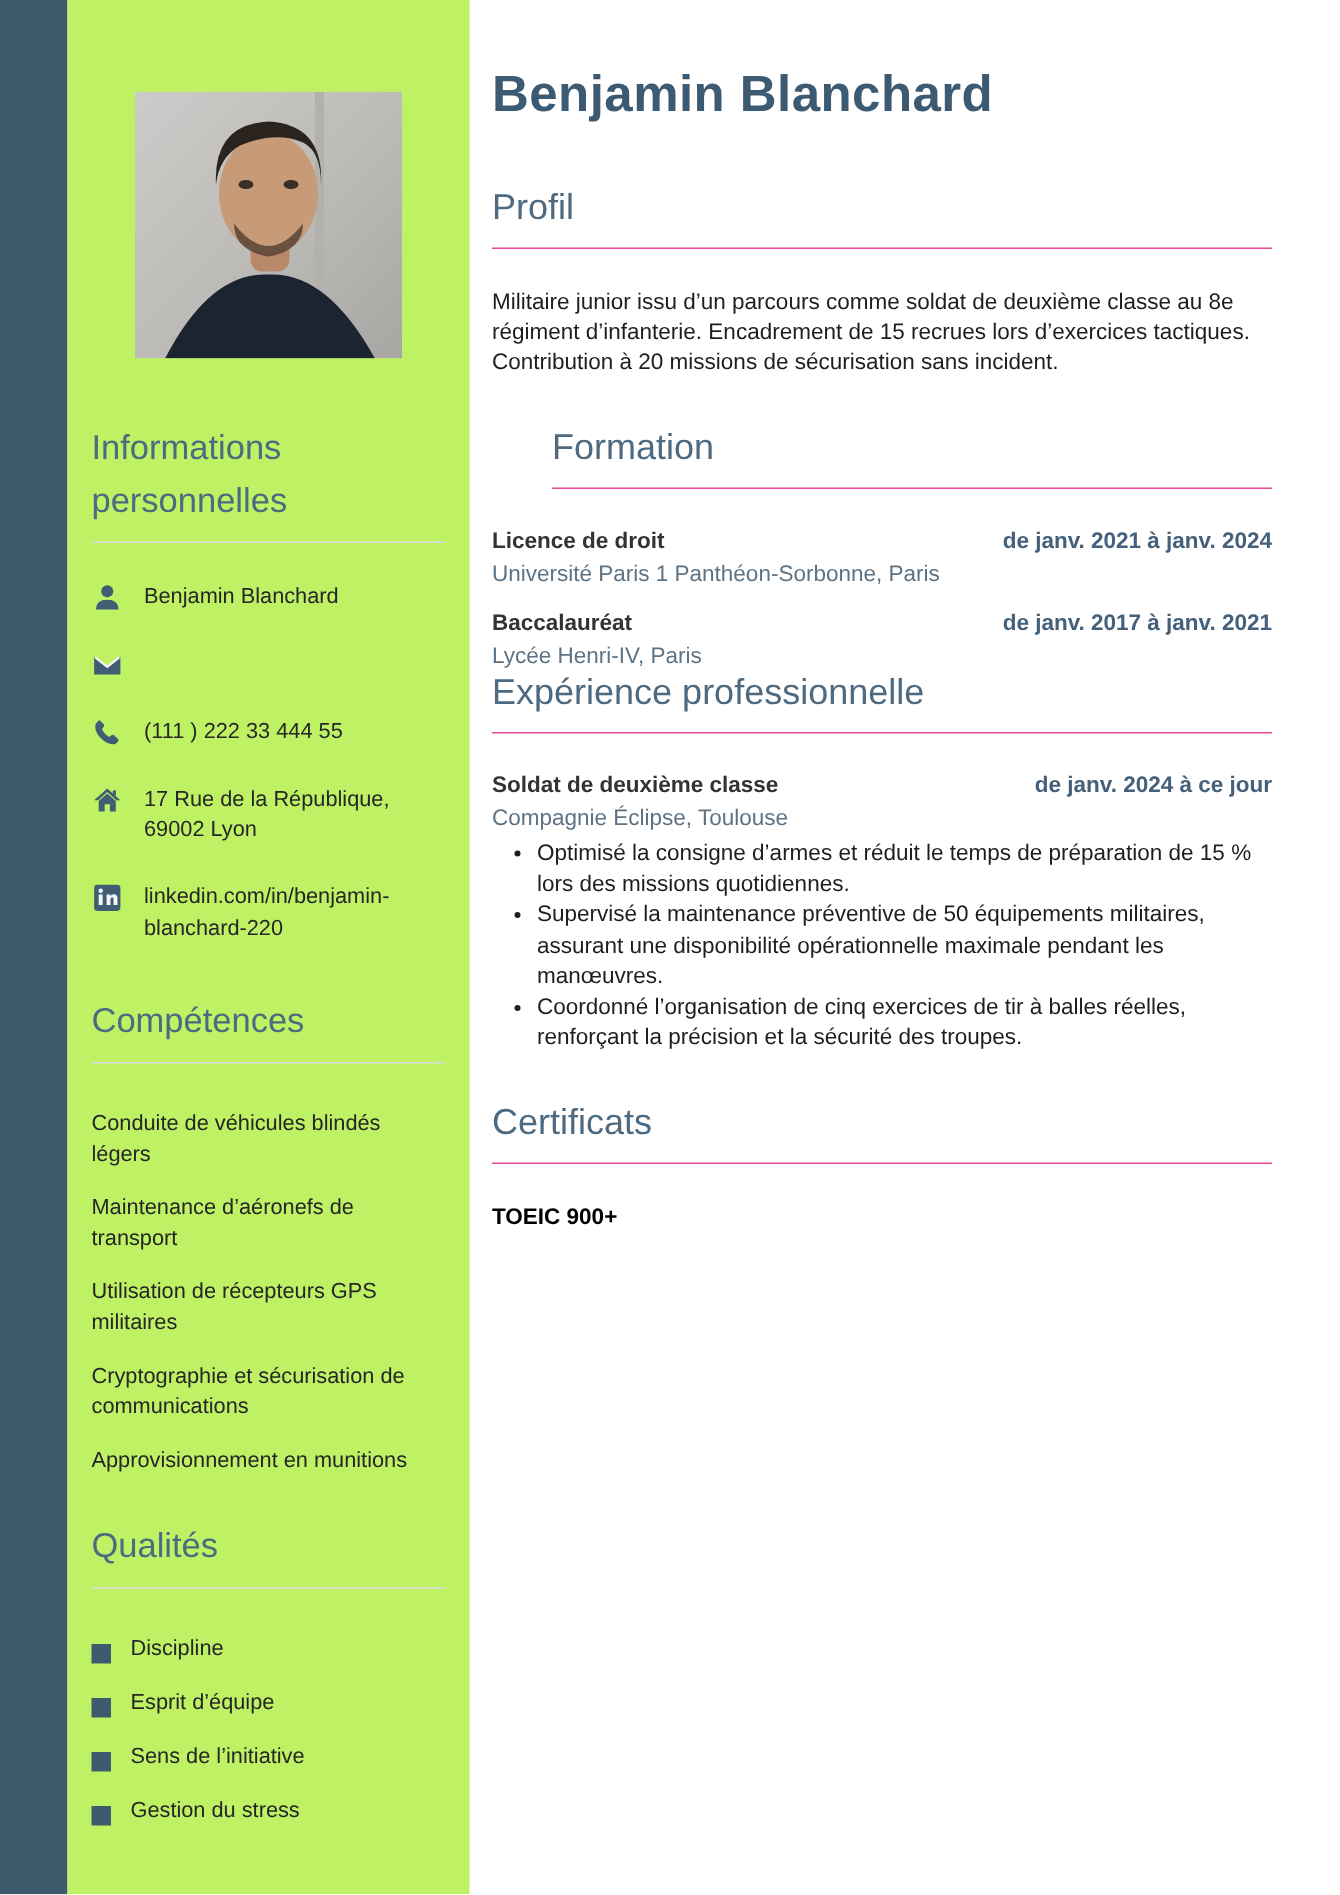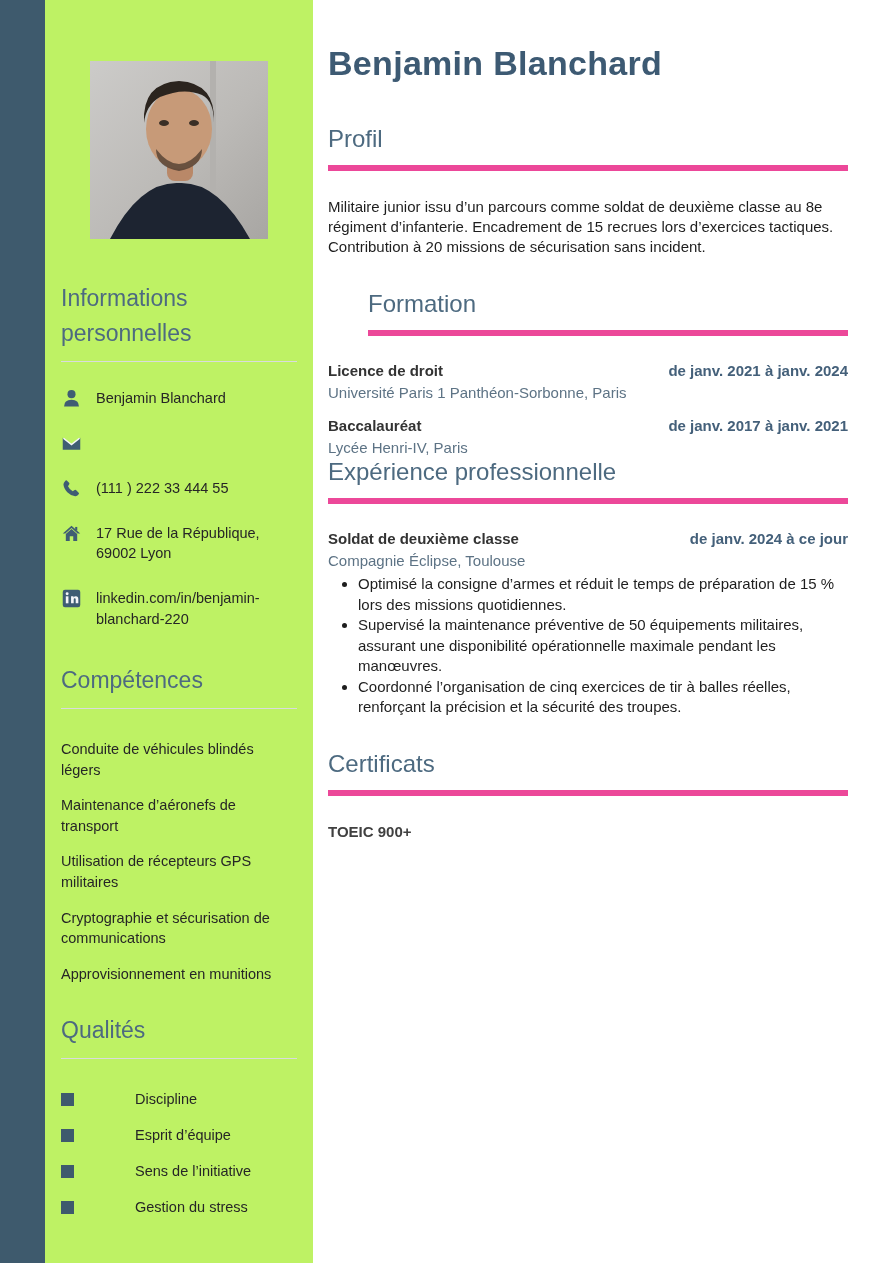--- a/index.html
+++ b/index.html
@@ -21,48 +21,48 @@
 
   .info-list { margin-top:26px; }
   .info-row { display:flex; align-items:flex-start; margin-bottom:24px; }
   .info-icon { width:21px; height:21px; flex:0 0 21px; margin-right:14px; margin-top:0; }
   .info-text { font-size:14.5px; color:#262626; line-height:1.42; overflow-wrap:anywhere; }
 
   .skill-list { margin-top:30px; }
   .skill-item { font-size:14.5px; color:#262626; line-height:1.42; margin-bottom:15px; }
 
   .qual-list { margin-top:31px; }
-  .qual-item { display:flex; align-items:center; margin-bottom:17px;gap:48px; }
+  .qual-item { display:flex; align-items:flex-end; margin-bottom:17px; }
   .qual-bullet { width:13px; height:13px; flex:0 0 13px; background:#3e5a6d; margin-right:13px; }
   .qual-text { font-size:14.5px; color:#262626; line-height:1.3; }
 
   .main { flex:1; padding:46px 45px 0 15px; }
   .person-name { font-size:34px; font-weight:700; color:#3d5a73; line-height:1.05; letter-spacing:0.3px; }
 
   .section { }
   .section-title { font-size:24px; font-weight:400; color:#4d6a80; line-height:1.3;
-                   padding-bottom:11px; border-bottom:6px solid #ec4899; }
+                   padding-bottom:11px; border-bottom:1px solid #ec4899; }
   .sec-profile .section-title    { margin-top:41px; }
   .sec-education .section-title  { margin-top:31px;margin-left:40px; }
   .sec-experience .section-title { }
   .sec-certs .section-title      { margin-top:30px; }
 
   .profile-text { margin-top:26px; font-size:15px; color:#1e1e1e; line-height:1.33; }
 
   .entry { margin-top:26px; }
   .entry + .entry { margin-top:16px; }
   .entry-header { display:flex; justify-content:space-between; align-items:baseline; }
   .entry-title { font-size:15px; font-weight:700; color:#333333; }
   .entry-dates { font-size:15px; font-weight:700; color:#44607a; white-space:nowrap; }
   .entry-sub { font-size:15px; color:#5d7385; margin-top:5px; }
 
   .bullet-list { margin-top:5px; padding-left:30px; }
   .bullet-list li { font-size:15px; color:#1e1e1e; line-height:1.37; }
 
-  .cert-item { margin-top:27px; font-size:15px; font-weight:700; color:#404040; }
+  .cert-item { margin-top:27px; font-size:15px; font-weight:700; color:#000000; }
 </style>
 </head>
 <body>
 
 <div class="page">
 
   <div class="accent-strip"></div>
 
   <div class="sidebar">
 

